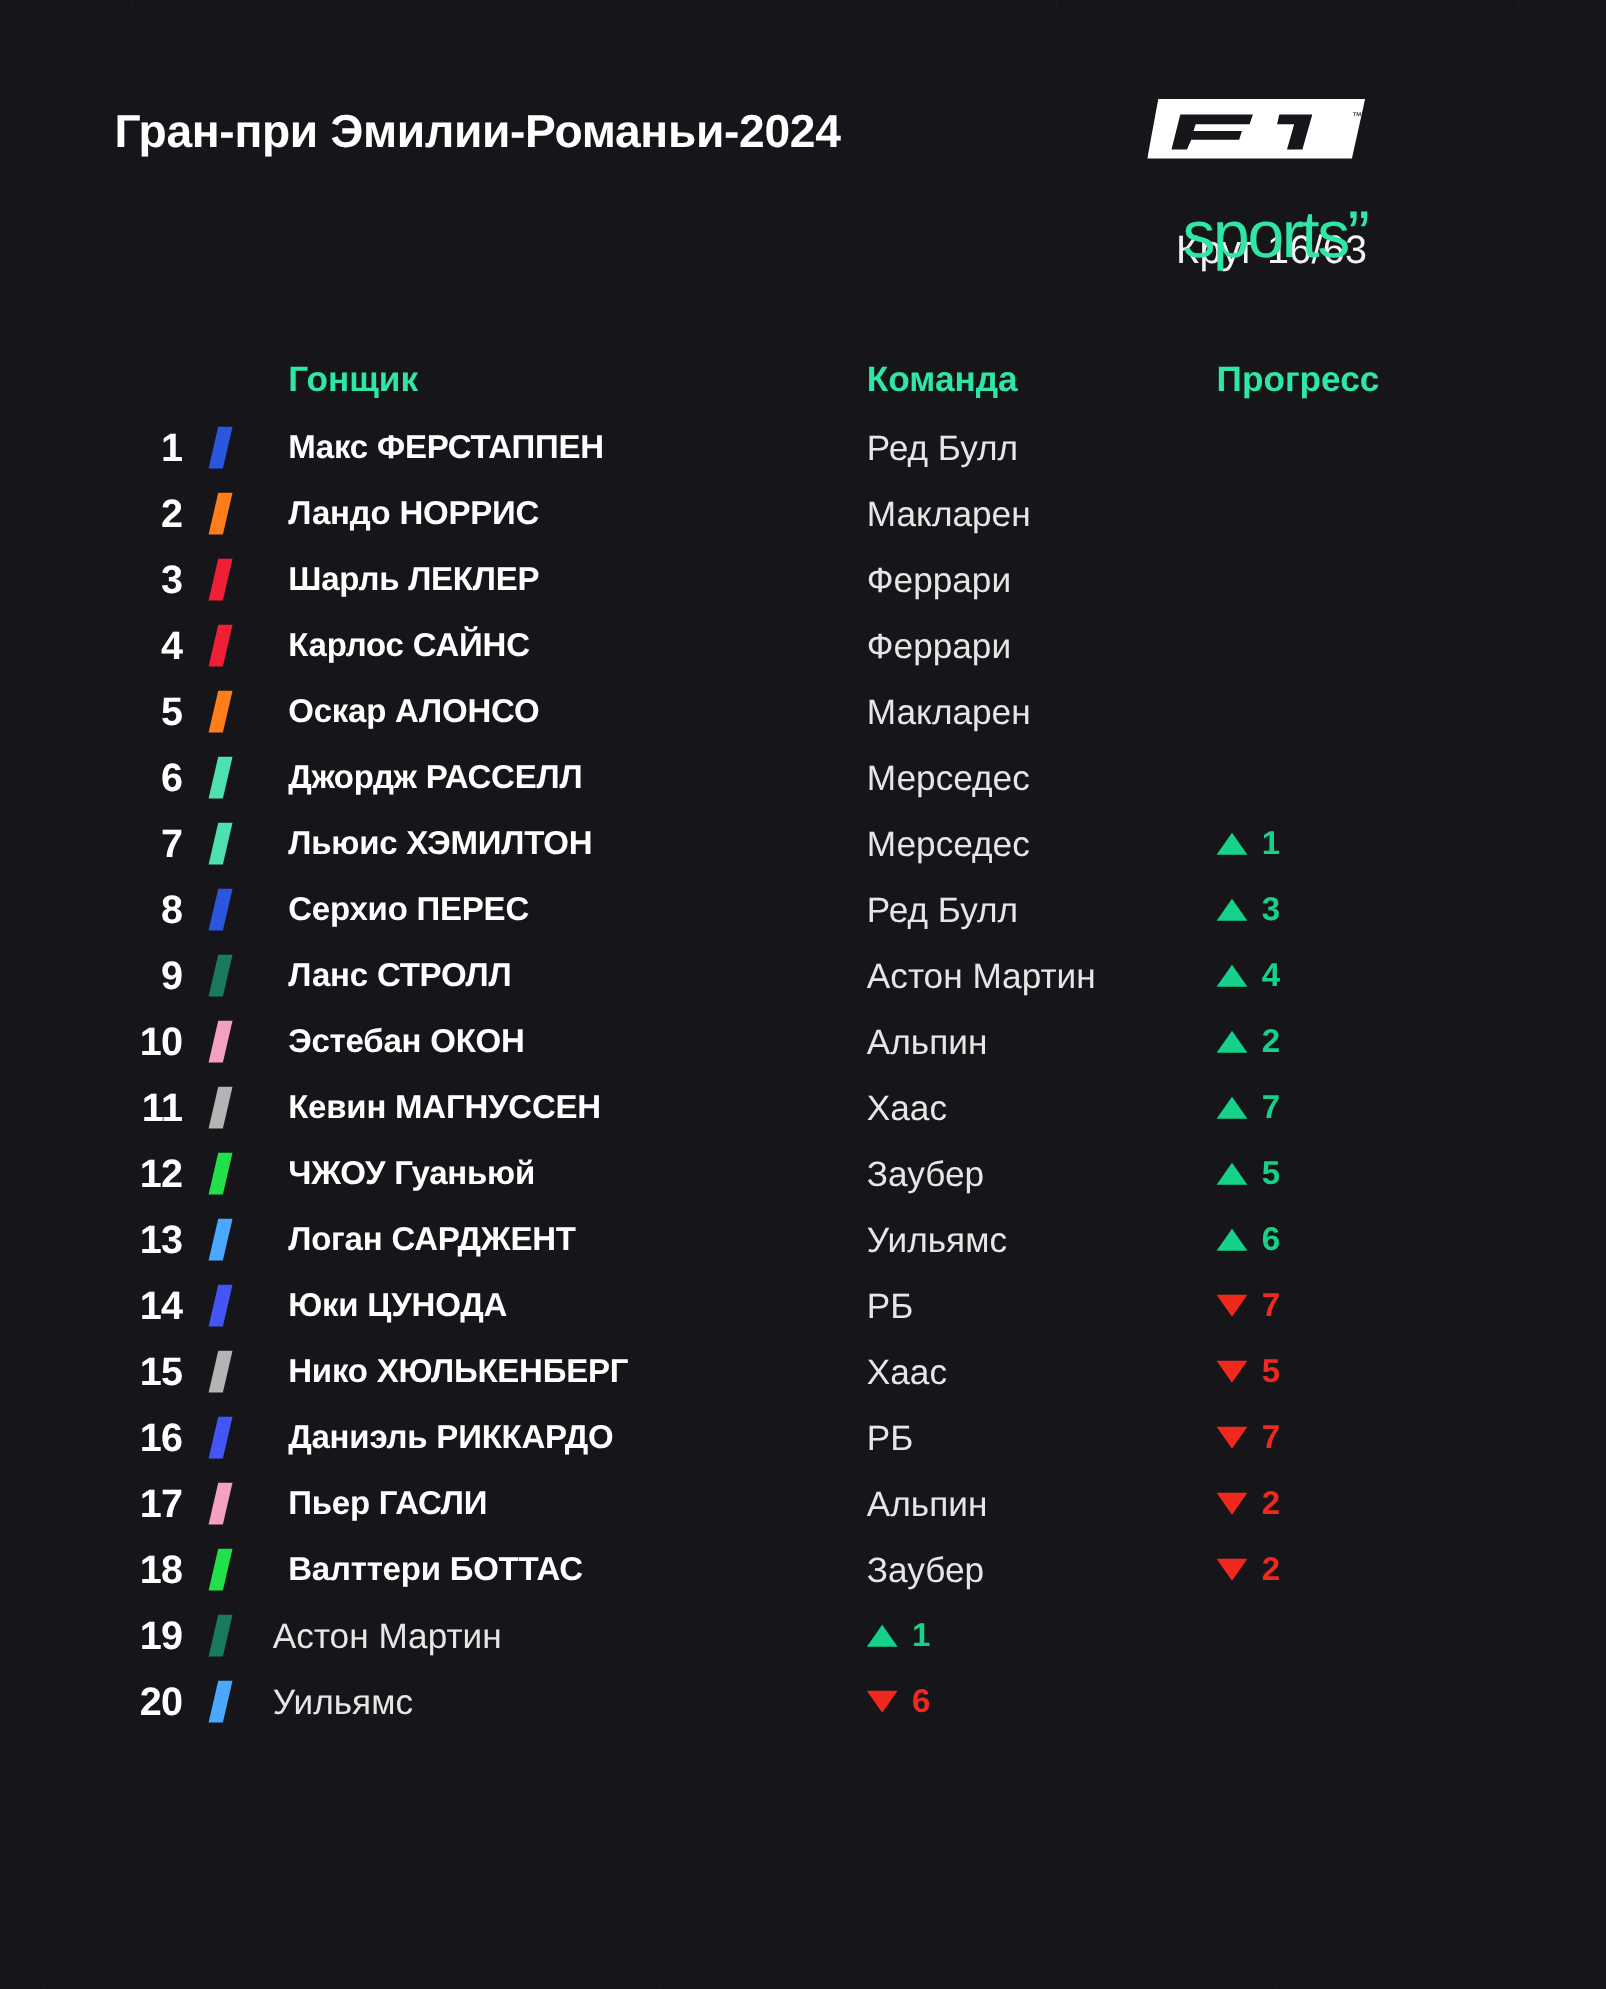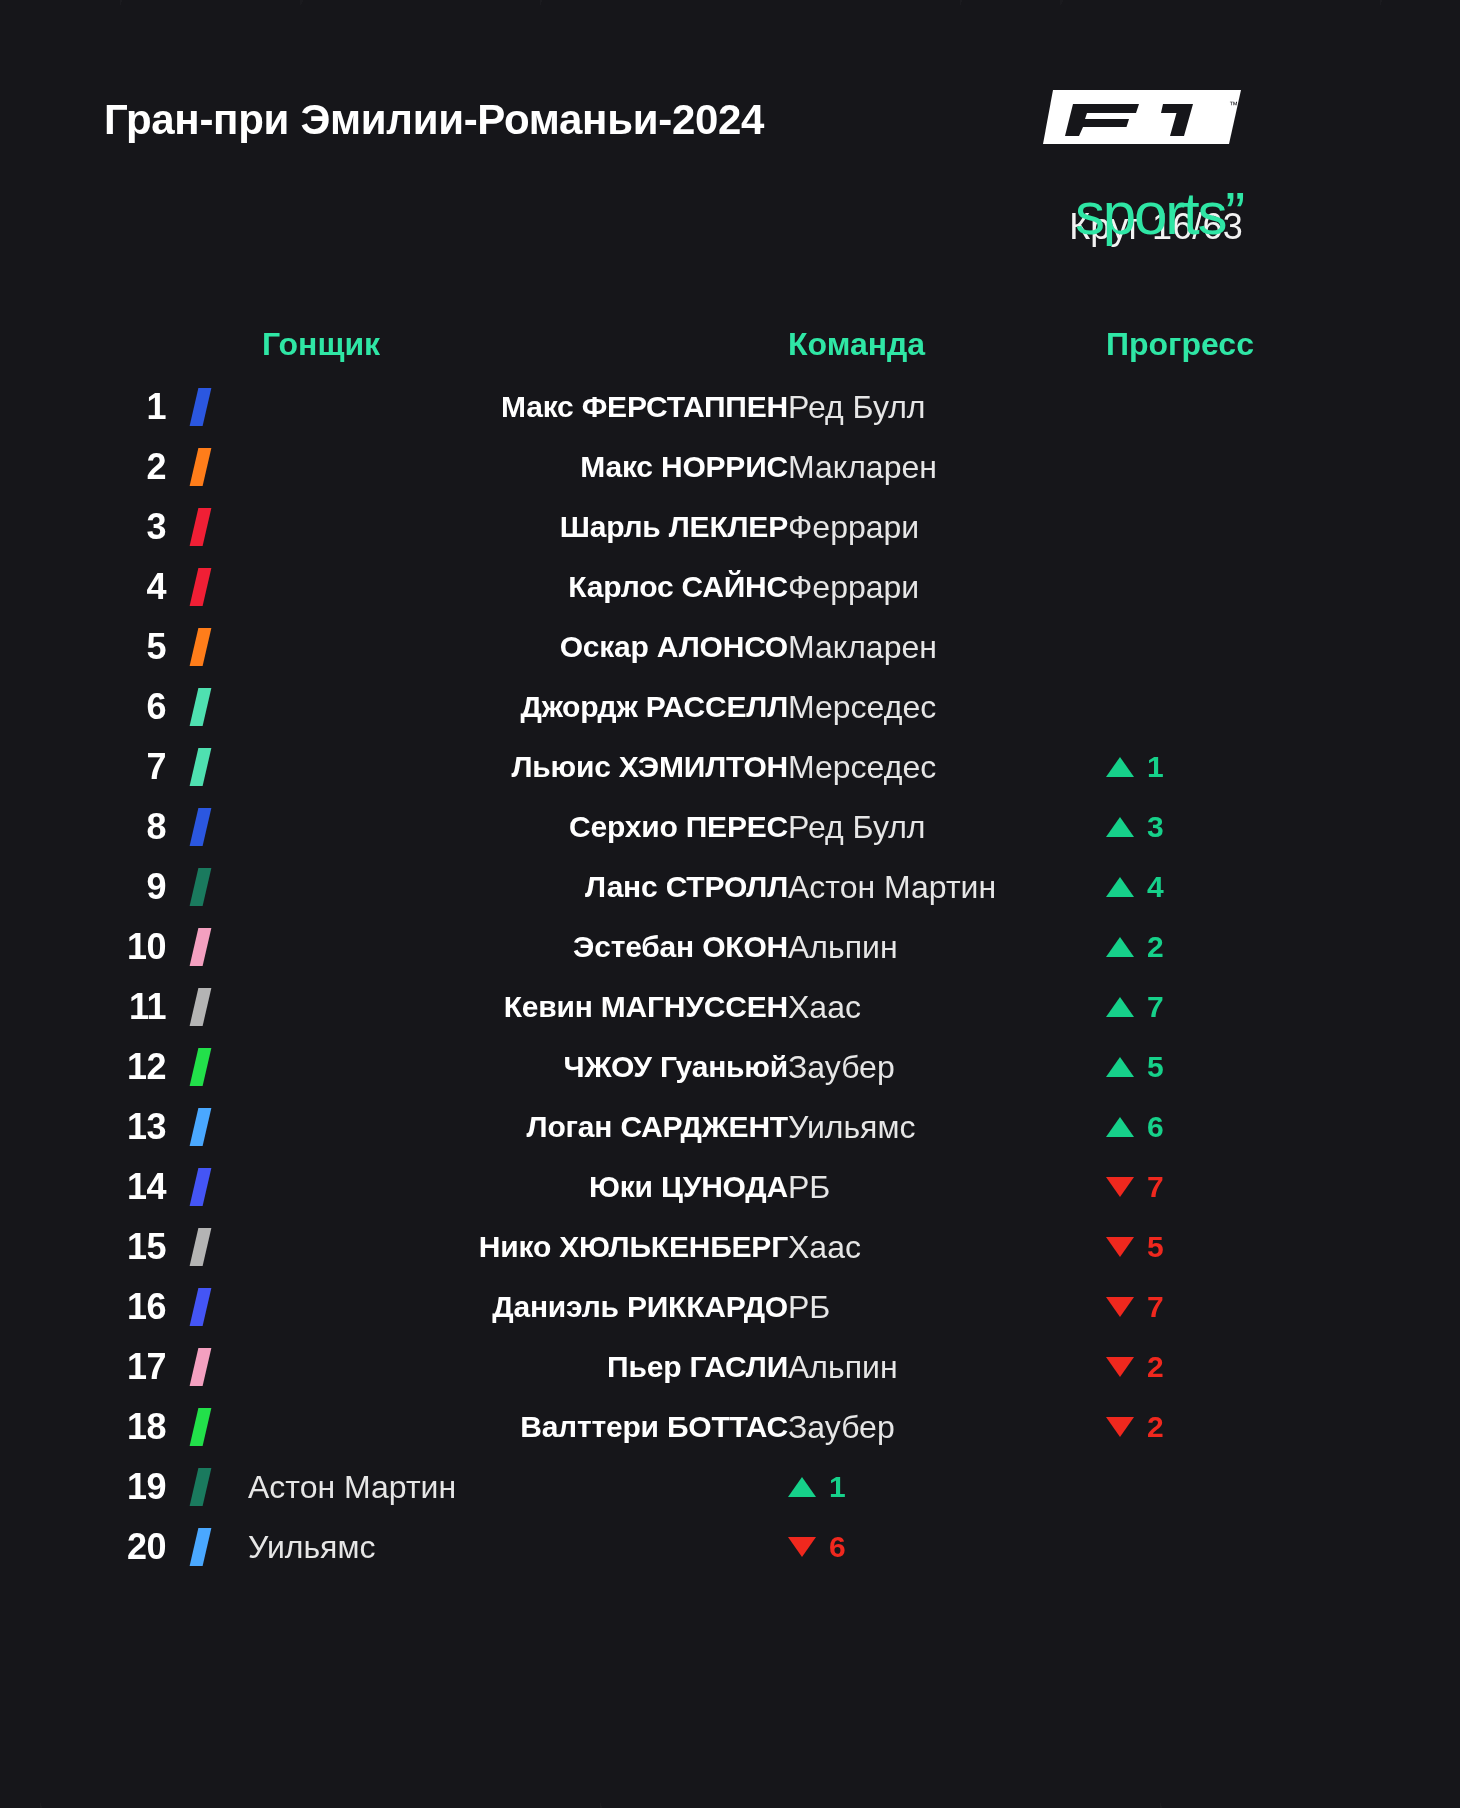--- a/index.html
+++ b/index.html
@@ -116,21 +116,20 @@
     
     transform: skewX(-13deg);
   }
   .driver {
     font-size: 30px;
     font-weight: bold;
     color: #ffffff;
     padding-left: 14px;
     white-space: nowrap;
     letter-spacing: -0.2px;
-    text-align: right;
   }
   .team {
     font-size: 32px;
     font-weight: 400;
     color: #e6e6e6;
   }
   .progress {
     font-size: 30px;
     font-weight: bold;
     display: flex;
@@ -195,21 +194,21 @@
           </div>
           <div class="driver">Макс ФЕРСТАППЕН</div>
           <div class="team">Ред Булл</div>
           <div class="progress"></div>
         </div>
         <div class="row">
           <div class="pos">2</div>
           <div class="team-bar-cell">
             <span class="team-bar" style="background: rgb(255, 125, 26);"></span>
           </div>
-          <div class="driver">Макс НОРРИС</div>
+          <div class="driver">Ландо НОРРИС</div>
           <div class="team">Макларен</div>
           <div class="progress"></div>
         </div>
         <div class="row">
           <div class="pos">3</div>
           <div class="team-bar-cell">
             <span class="team-bar" style="background: rgb(240, 31, 53);"></span>
           </div>
           <div class="driver">Шарль ЛЕКЛЕР</div>
           <div class="team">Феррари</div>

